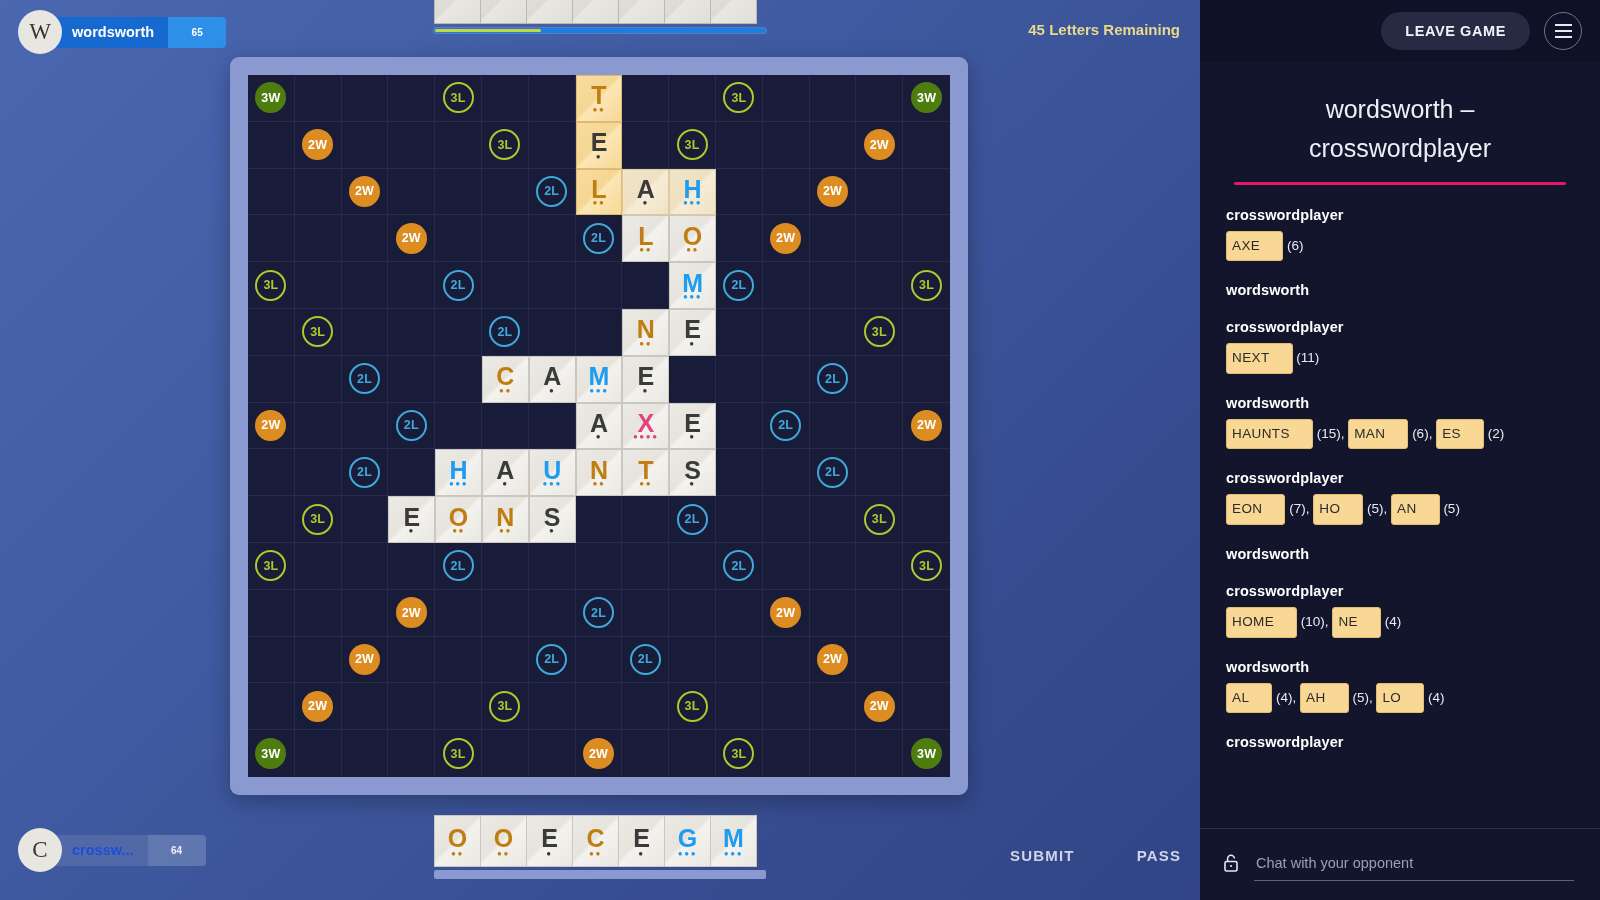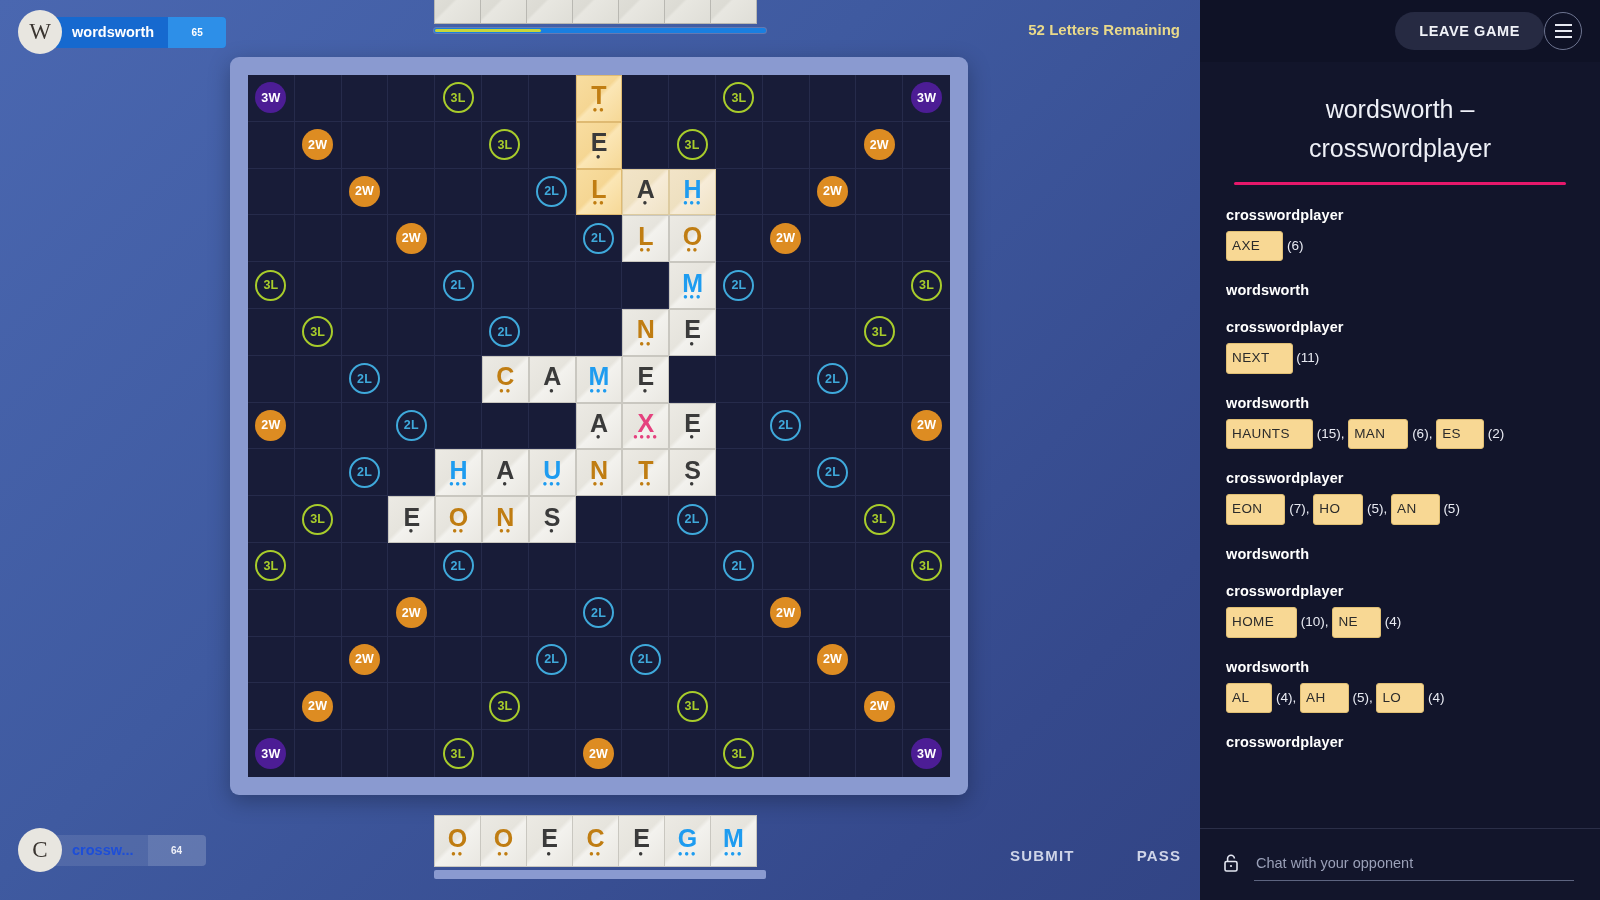--- a/index.html
+++ b/index.html
@@ -17,21 +17,21 @@
   #right-panel {
     position: absolute; top: 0; right: 0;
     width: 400px; height: 900px;
     background: #12152b;
     display: flex; flex-direction: column;
     z-index: 20;
   }
   #rp-top {
     height: 62px; background: #0f1226;
     display: flex; align-items: center; justify-content: flex-end;
-    padding-right: 18px; 
+    padding-right: 18px; gap: 14px;
     flex: 0 0 auto;
   }
   #leave-game {
     background: #262a42; color: #f0f2f8;
     border: none; border-radius: 22px;
     padding: 11px 24px;
     font-size: 14.5px; font-weight: bold; letter-spacing: .6px;
     cursor: pointer;
     font-family: "Liberation Sans", sans-serif;
   }
@@ -184,21 +184,21 @@
     display: flex; align-items: center; justify-content: center;
   }
   .cell:nth-child(15n) { border-right: none; }
   .cell.r15 { border-bottom: none; }
 
   .prem {
     width: 31px; height: 31px; border-radius: 50%;
     display: flex; align-items: center; justify-content: center;
     font-size: 12.5px; font-weight: bold; letter-spacing: .2px;
   }
-  .prem.w3 { background: #4c1d95; color: #ffffff; }
+  .prem.w3 { background: #4d7c0f; color: #ffffff; }
   .prem.w2 { background: #dd8c22; color: #ffffff; }
   .prem.l3 { border: 2px solid #a8cc2b; color: #a8cc2b; background: transparent; }
   .prem.l2 { border: 2px solid #3fa9db; color: #3fa9db; background: transparent; }
 
   
   .tile {
     position: absolute;
     width: 46.8px; height: 46.8px;
     background: linear-gradient(135deg,#eceae4 0%,#e6e4dd 46%,#f3f2ee 52%,#e9e7e1 100%);
     border: 1px solid #c9c7c0;
@@ -283,21 +283,21 @@
 </div>
 
 <div class="player-chip" id="player-top">
   <div class="avatar">W</div>
   <div class="namebar">
     <span class="nm">wordsworth</span>
     <span class="sc">65</span>
   </div>
 </div>
 
-<div id="letters-remaining">52 Letters Remaining</div>
+<div id="letters-remaining">45 Letters Remaining</div>
 
 <div id="board-frame">
   <div id="board">
       <div class="cell">
         <div class="prem w3">3W</div>
       </div>
       <div class="cell"></div>
       <div class="cell"></div>
       <div class="cell"></div>
       <div class="cell">

